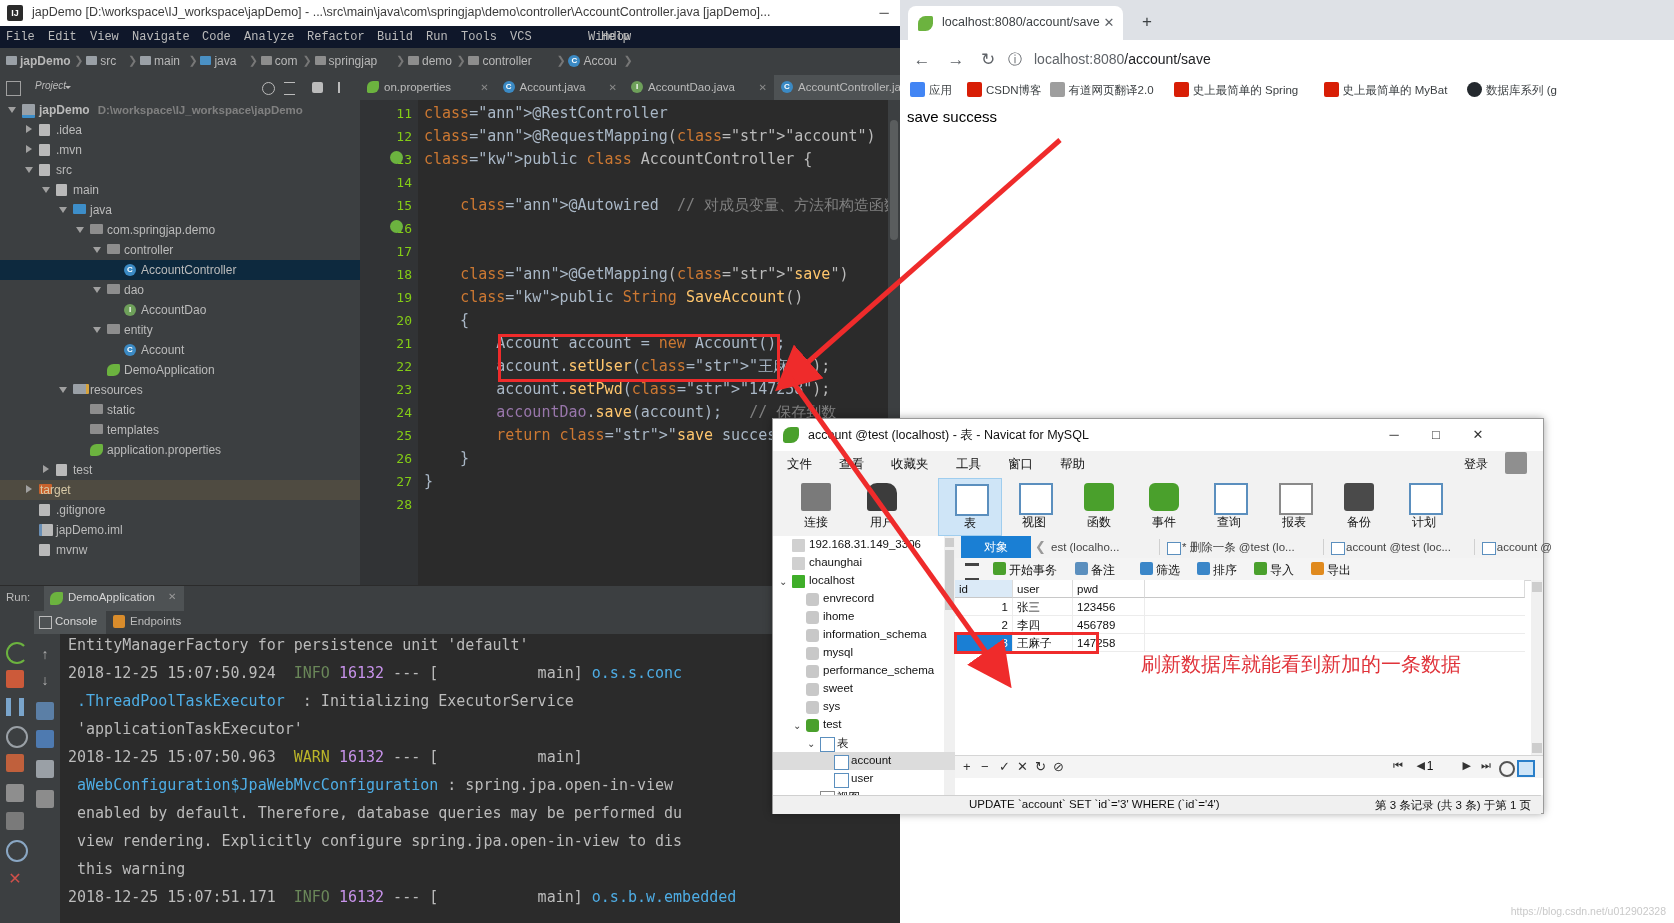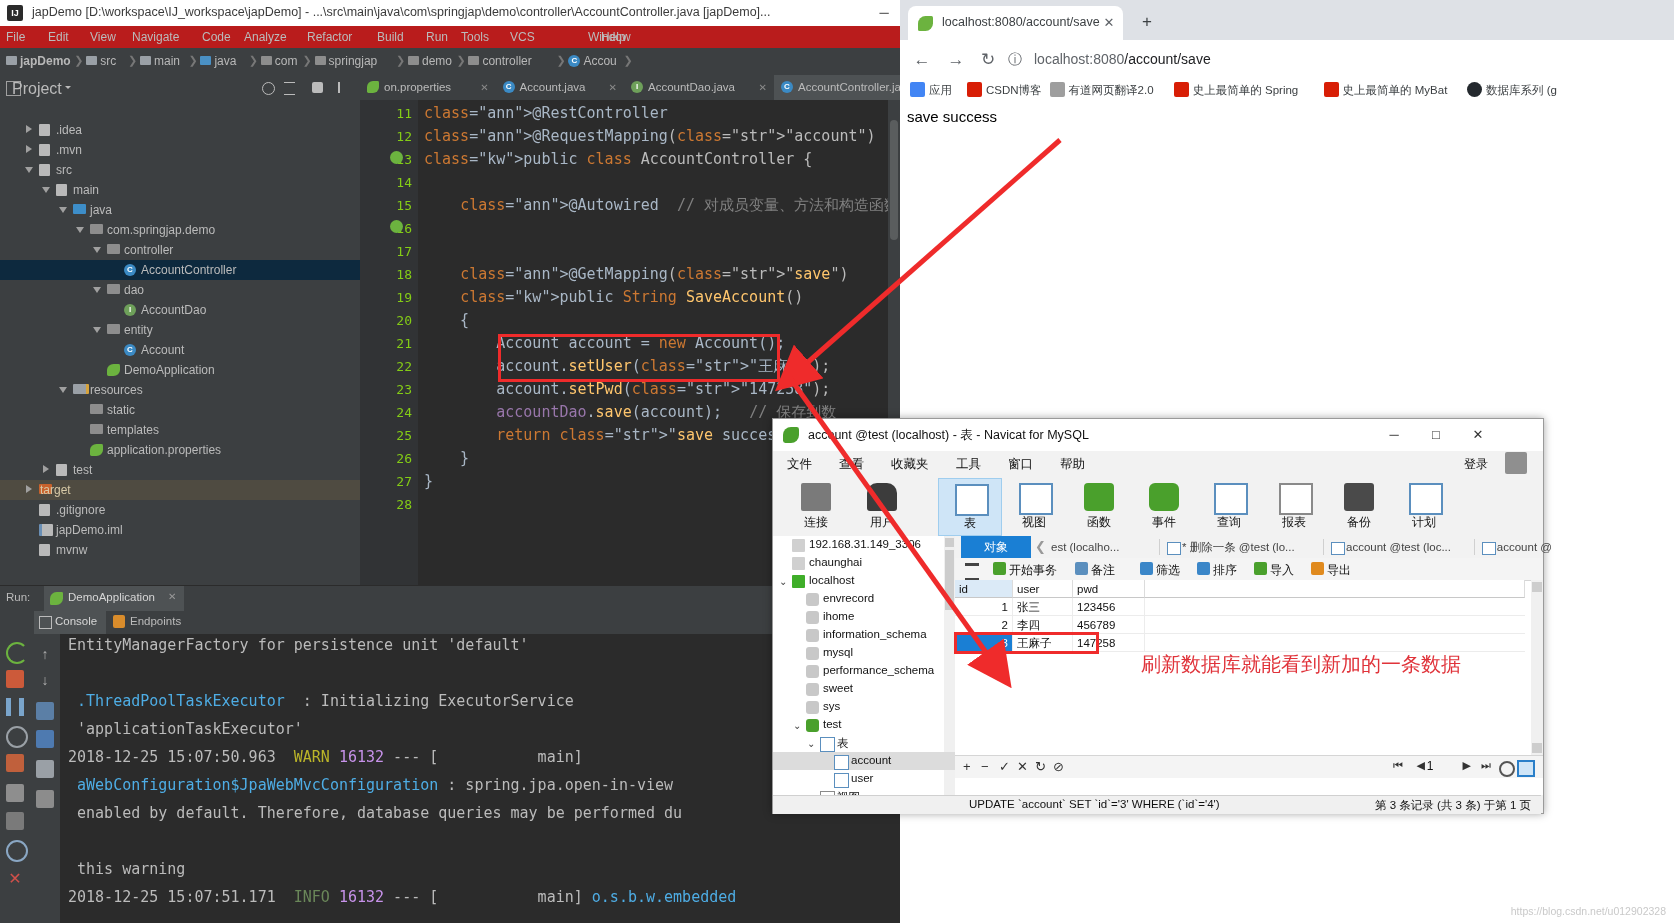--- a/index.html
+++ b/index.html
@@ -6,36 +6,36 @@
   body{width:1674px;height:923px;position:relative;overflow:hidden;
        font-family:"Liberation Sans","DejaVu Sans",sans-serif;font-size:12px;color:#bbbbbb;}
   .abs{position:absolute;}
   
   #idea{left:0;top:0;width:900px;height:923px;background:#3c3f41;}
   #idea-titlebar{left:0;top:0;width:999px;height:26px;background:#ffffff;border-bottom:1px solid #d0d0d0;}
   #idea-titlebar .tt{position:absolute;left:32px;top:5px;font-size:12.5px;color:#3b3b3b;white-space:nowrap;}
   #idea-logo{position:absolute;left:7px;top:5px;width:16px;height:16px;background:#2b2b2b;border-radius:2px;color:#fff;font-size:9px;font-weight:bold;text-align:center;line-height:16px;}
   .wbtn{position:absolute;top:0;width:46px;height:26px;color:#333;font-size:13px;text-align:center;line-height:26px;}
   #idea-min{right:92px;} #idea-max{right:46px;} #idea-close{right:0;}
-  #idea-menubar{left:0;top:26px;width:1000px;height:22px;background:#b91c1c;}
+  #idea-menubar{left:0;top:26px;width:1000px;height:22px;background:#0f172a;font-family:Liberation Mono, monospace;}
   #idea-menubar .mi{position:absolute;top:4px;font-size:12px;color:#bbb;}
   #idea-toolbar{left:0;top:48px;width:900px;height:27px;background:#3c3f41;}
   .crumb{position:absolute;top:6px;font-size:12px;color:#b8b8b8;white-space:nowrap;}
   .crumb-sep{position:absolute;top:6px;color:#777;font-size:11px;}
   .fico{display:inline-block;width:11px;height:9px;background:#9aa0a6;border-radius:1px;vertical-align:middle;margin-right:3px;position:relative;top:-1px;}
   .fico.blue{background:#4a90c4;}
   .fico.pkg{background:#8d8d8d;}
   .cico{display:inline-block;width:12px;height:12px;border-radius:50%;background:#3b8ac4;color:#fff;font-size:8px;line-height:12px;text-align:center;vertical-align:middle;margin-right:3px;position:relative;top:-1px;font-weight:bold;}
   #runconfig{position:absolute;left:610px;top:50px;width:145px;height:22px;background:#4c5052;border:1px solid #5e6060;border-radius:3px;}
   #runconfig .lbl{position:absolute;left:24px;top:4px;font-size:11.5px;color:#cfcfcf;}
   .leaf{position:absolute;width:13px;height:13px;background:#6cb33f;border-radius:50% 10% 50% 10%;}
   
   #projpanel{left:0;top:75px;width:360px;height:525px;background:#3c3f41;border-right:1px solid #2b2b2b;}
   #projhdr{position:absolute;left:0;top:0;width:360px;height:25px;background:#3c3f41;border-bottom:1px solid #2b2b2b;}
-  #projhdr .t{position:absolute;left:12px;top:5px;font-size:16px;color:#bbb;}
+  #projhdr .t{position:absolute;left:35px;top:5px;font-size:10px;color:#bbb;font-style:italic;}
   #tree{position:absolute;left:0;top:25px;width:360px;height:500px;background:#3c3f41;overflow:hidden;}
   .trow{position:absolute;left:0;width:360px;height:20px;white-space:nowrap;font-size:12px;color:#bbbbbb;}
   .trow.sel{background:#0d293e;}
   .trow.sel2{background:#4f4b41;}
   .tw{position:absolute;top:5px;width:9px;height:9px;}
   .tw:before{content:"";position:absolute;border-style:solid;}
   .tw.closed:before{border-width:4px 0 4px 6px;border-color:transparent transparent transparent #a0a0a0;left:1px;top:0;}
   .tw.open:before{border-width:6px 4px 0 4px;border-color:#a0a0a0 transparent transparent transparent;left:0;top:2px;}
   .tlabel{position:absolute;top:3px;font-size:12px;}
   .tpath{color:#808080;font-size:11.5px;}
@@ -195,20 +195,25 @@
     <div id="projhdr">
       <div class="abs" style="left:6px;top:6px;width:13px;height:13px;border:1px solid #a0a0a0;"></div>
       <div class="t">Project</div>
       <div class="abs" style="left:65px;top:11px;width:0;height:0;border:3px solid transparent;border-top-color:#bbb;"></div>
       <div class="abs" style="left:262px;top:7px;width:11px;height:11px;border:1px solid #bbb;border-radius:50%;"></div>
       <div class="abs" style="left:284px;top:7px;width:11px;height:11px;border-top:1px solid #bbb;border-bottom:1px solid #bbb;"></div>
       <div class="abs" style="left:312px;top:7px;width:11px;height:11px;background:#bbb;border-radius:2px;"></div>
       <div class="abs" style="left:338px;top:7px;width:10px;height:11px;border-left:2px solid #bbb;"></div>
     </div>
     <div id="tree">
+        <div class="trow" style="top: 0px;">
+          <div class="tw open" style="left: 8px;"></div>
+          <div class="abs" style="left: 22px; top: 4px; width: 13px; height: 11px; background: rgb(154, 160, 166); border-radius: 1px; border-bottom: 3px solid rgb(61, 142, 201);"></div>
+          <div class="tlabel" style="left: 39px; font-weight: bold; color: rgb(187, 187, 187);">japDemo<span class="tpath" style="margin-left: 8px;">D:\workspace\IJ_workspace\japDemo</span></div>
+        </div>
         <div class="trow" style="top: 20px;">
           <div class="tw closed" style="left: 25px;"></div>
           <div class="abs" style="left: 39px; top: 4px; width: 11px; height: 12px; background: rgb(185, 185, 185); border-radius: 1px;"></div>
           <div class="tlabel" style="left: 56px; font-weight: normal; color: rgb(187, 187, 187);">.idea</div>
         </div>
         <div class="trow" style="top: 40px;">
           <div class="tw closed" style="left: 25px;"></div>
           <div class="abs" style="left: 39px; top: 4px; width: 11px; height: 12px; background: rgb(185, 185, 185); border-radius: 1px;"></div>
           <div class="tlabel" style="left: 56px; font-weight: normal; color: rgb(187, 187, 187);">.mvn</div>
         </div>
@@ -412,25 +417,27 @@
     <div id="gleft2">
       <div class="gicon" style="top:12px;color:#b0b0b0;font-size:14px;text-align:center;">↑</div>
       <div class="gicon" style="top:38px;color:#b0b0b0;font-size:14px;text-align:center;">↓</div>
       <div class="gicon" style="top:68px;background:#5b7fa6;border-radius:2px;"></div>
       <div class="gicon" style="top:96px;background:#4e7ab0;border-radius:2px;"></div>
       <div class="gicon" style="top:126px;background:#9aa0a6;border-radius:2px;"></div>
       <div class="gicon" style="top:156px;background:#8c8c8c;border-radius:2px;"></div>
     </div>
     <div id="conswrap">
         <div class="conline" style="top: 2px;"><span class="c-def">EntityManagerFactory for persistence unit 'default'</span></div>
+        <div class="conline" style="top: 30px;"><span class="c-def">2018-12-25 15:07:50.924  <span class="c-info">INFO</span> <span class="c-pid">16132</span> --- [           main] <span class="c-cls">o.s.s.conc</span></span></div>
         <div class="conline" style="top: 58px;"><span class="c-def"> <span class="c-cls">.ThreadPoolTaskExecutor</span>  : Initializing ExecutorService</span></div>
         <div class="conline" style="top: 86px;"><span class="c-def"> 'applicationTaskExecutor'</span></div>
         <div class="conline" style="top: 114px;"><span class="c-def">2018-12-25 15:07:50.963  <span class="c-warn">WARN</span> <span class="c-pid">16132</span> --- [           main]</span></div>
         <div class="conline" style="top: 142px;"><span class="c-def"> <span class="c-cls">aWebConfiguration$JpaWebMvcConfiguration</span> : spring.jpa.open-in-view</span></div>
         <div class="conline" style="top: 170px;"><span class="c-def"> enabled by default. Therefore, database queries may be performed du</span></div>
+        <div class="conline" style="top: 198px;"><span class="c-def"> view rendering. Explicitly configure spring.jpa.open-in-view to dis</span></div>
         <div class="conline" style="top: 226px;"><span class="c-def"> this warning</span></div>
         <div class="conline" style="top: 254px;"><span class="c-def">2018-12-25 15:07:51.171  <span class="c-info">INFO</span> <span class="c-pid">16132</span> --- [           main] <span class="c-cls">o.s.b.w.embedded</span></span></div>
       </div>
   </div>
 </div>
 
 <div class="abs" id="chrome">
   <div id="ch-tabstrip">
     <div id="ch-tab">
       <div class="leaf" style="left:10px;top:10px;width:15px;height:15px;"></div>

